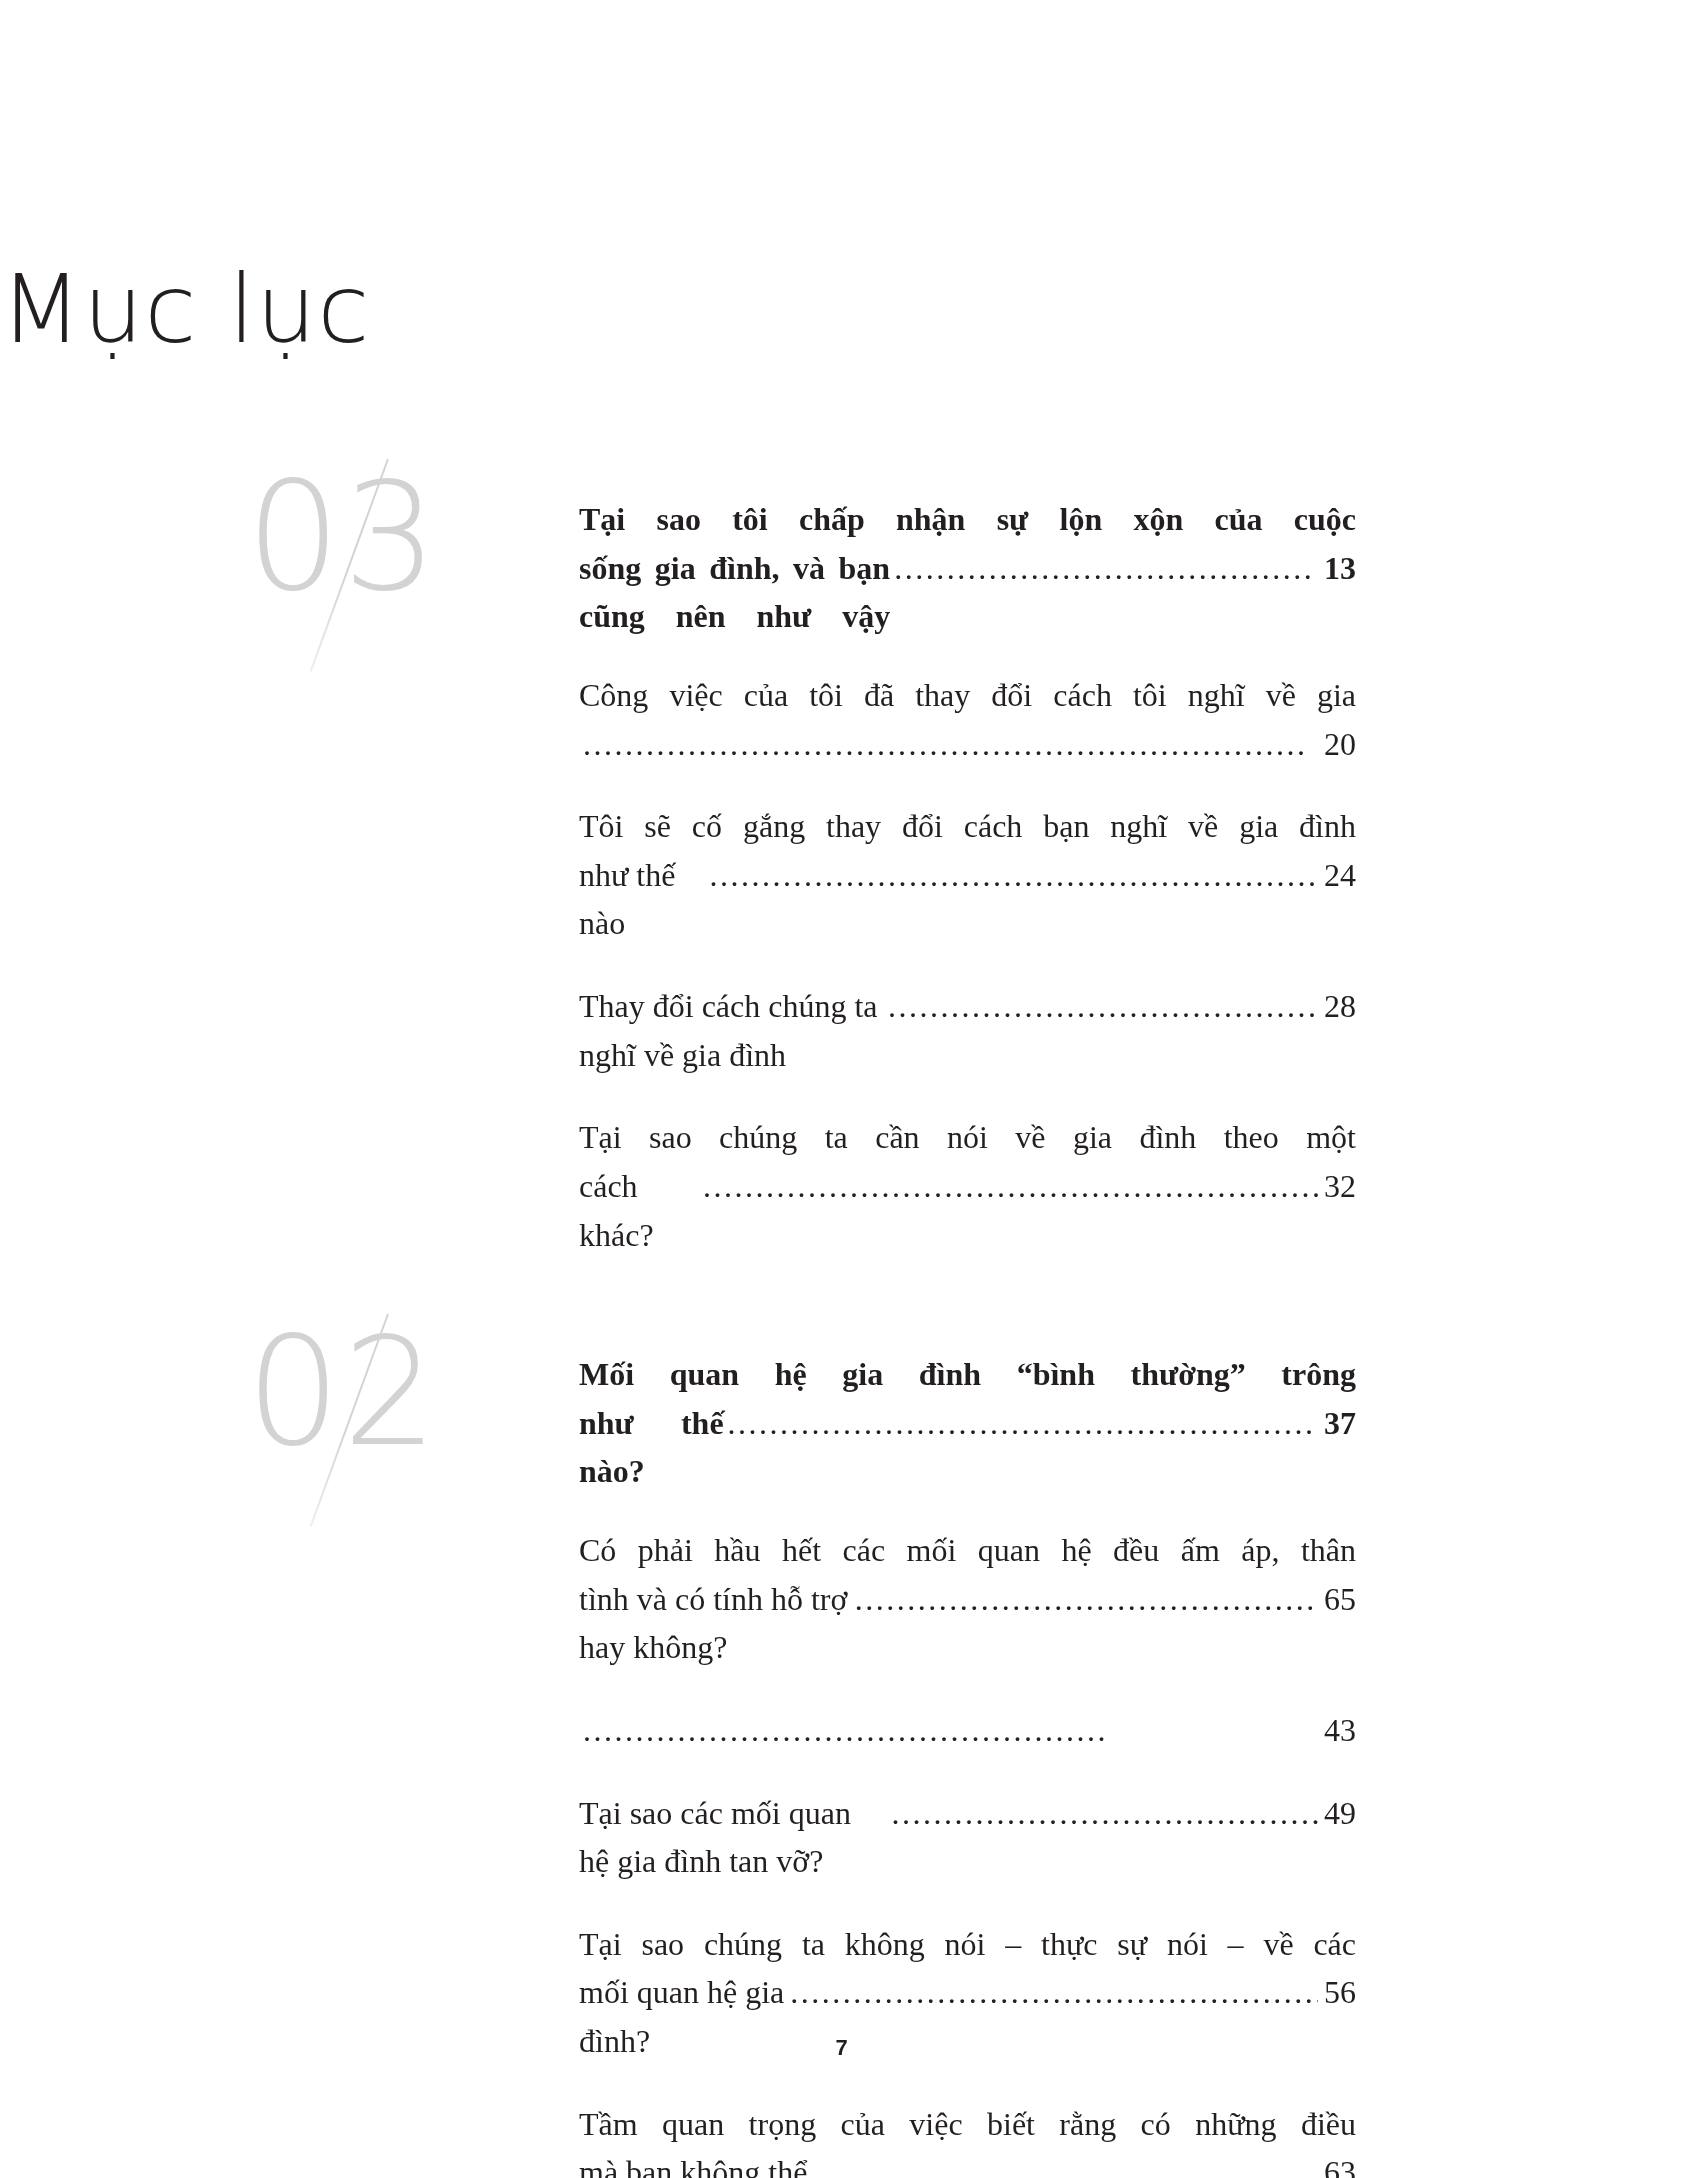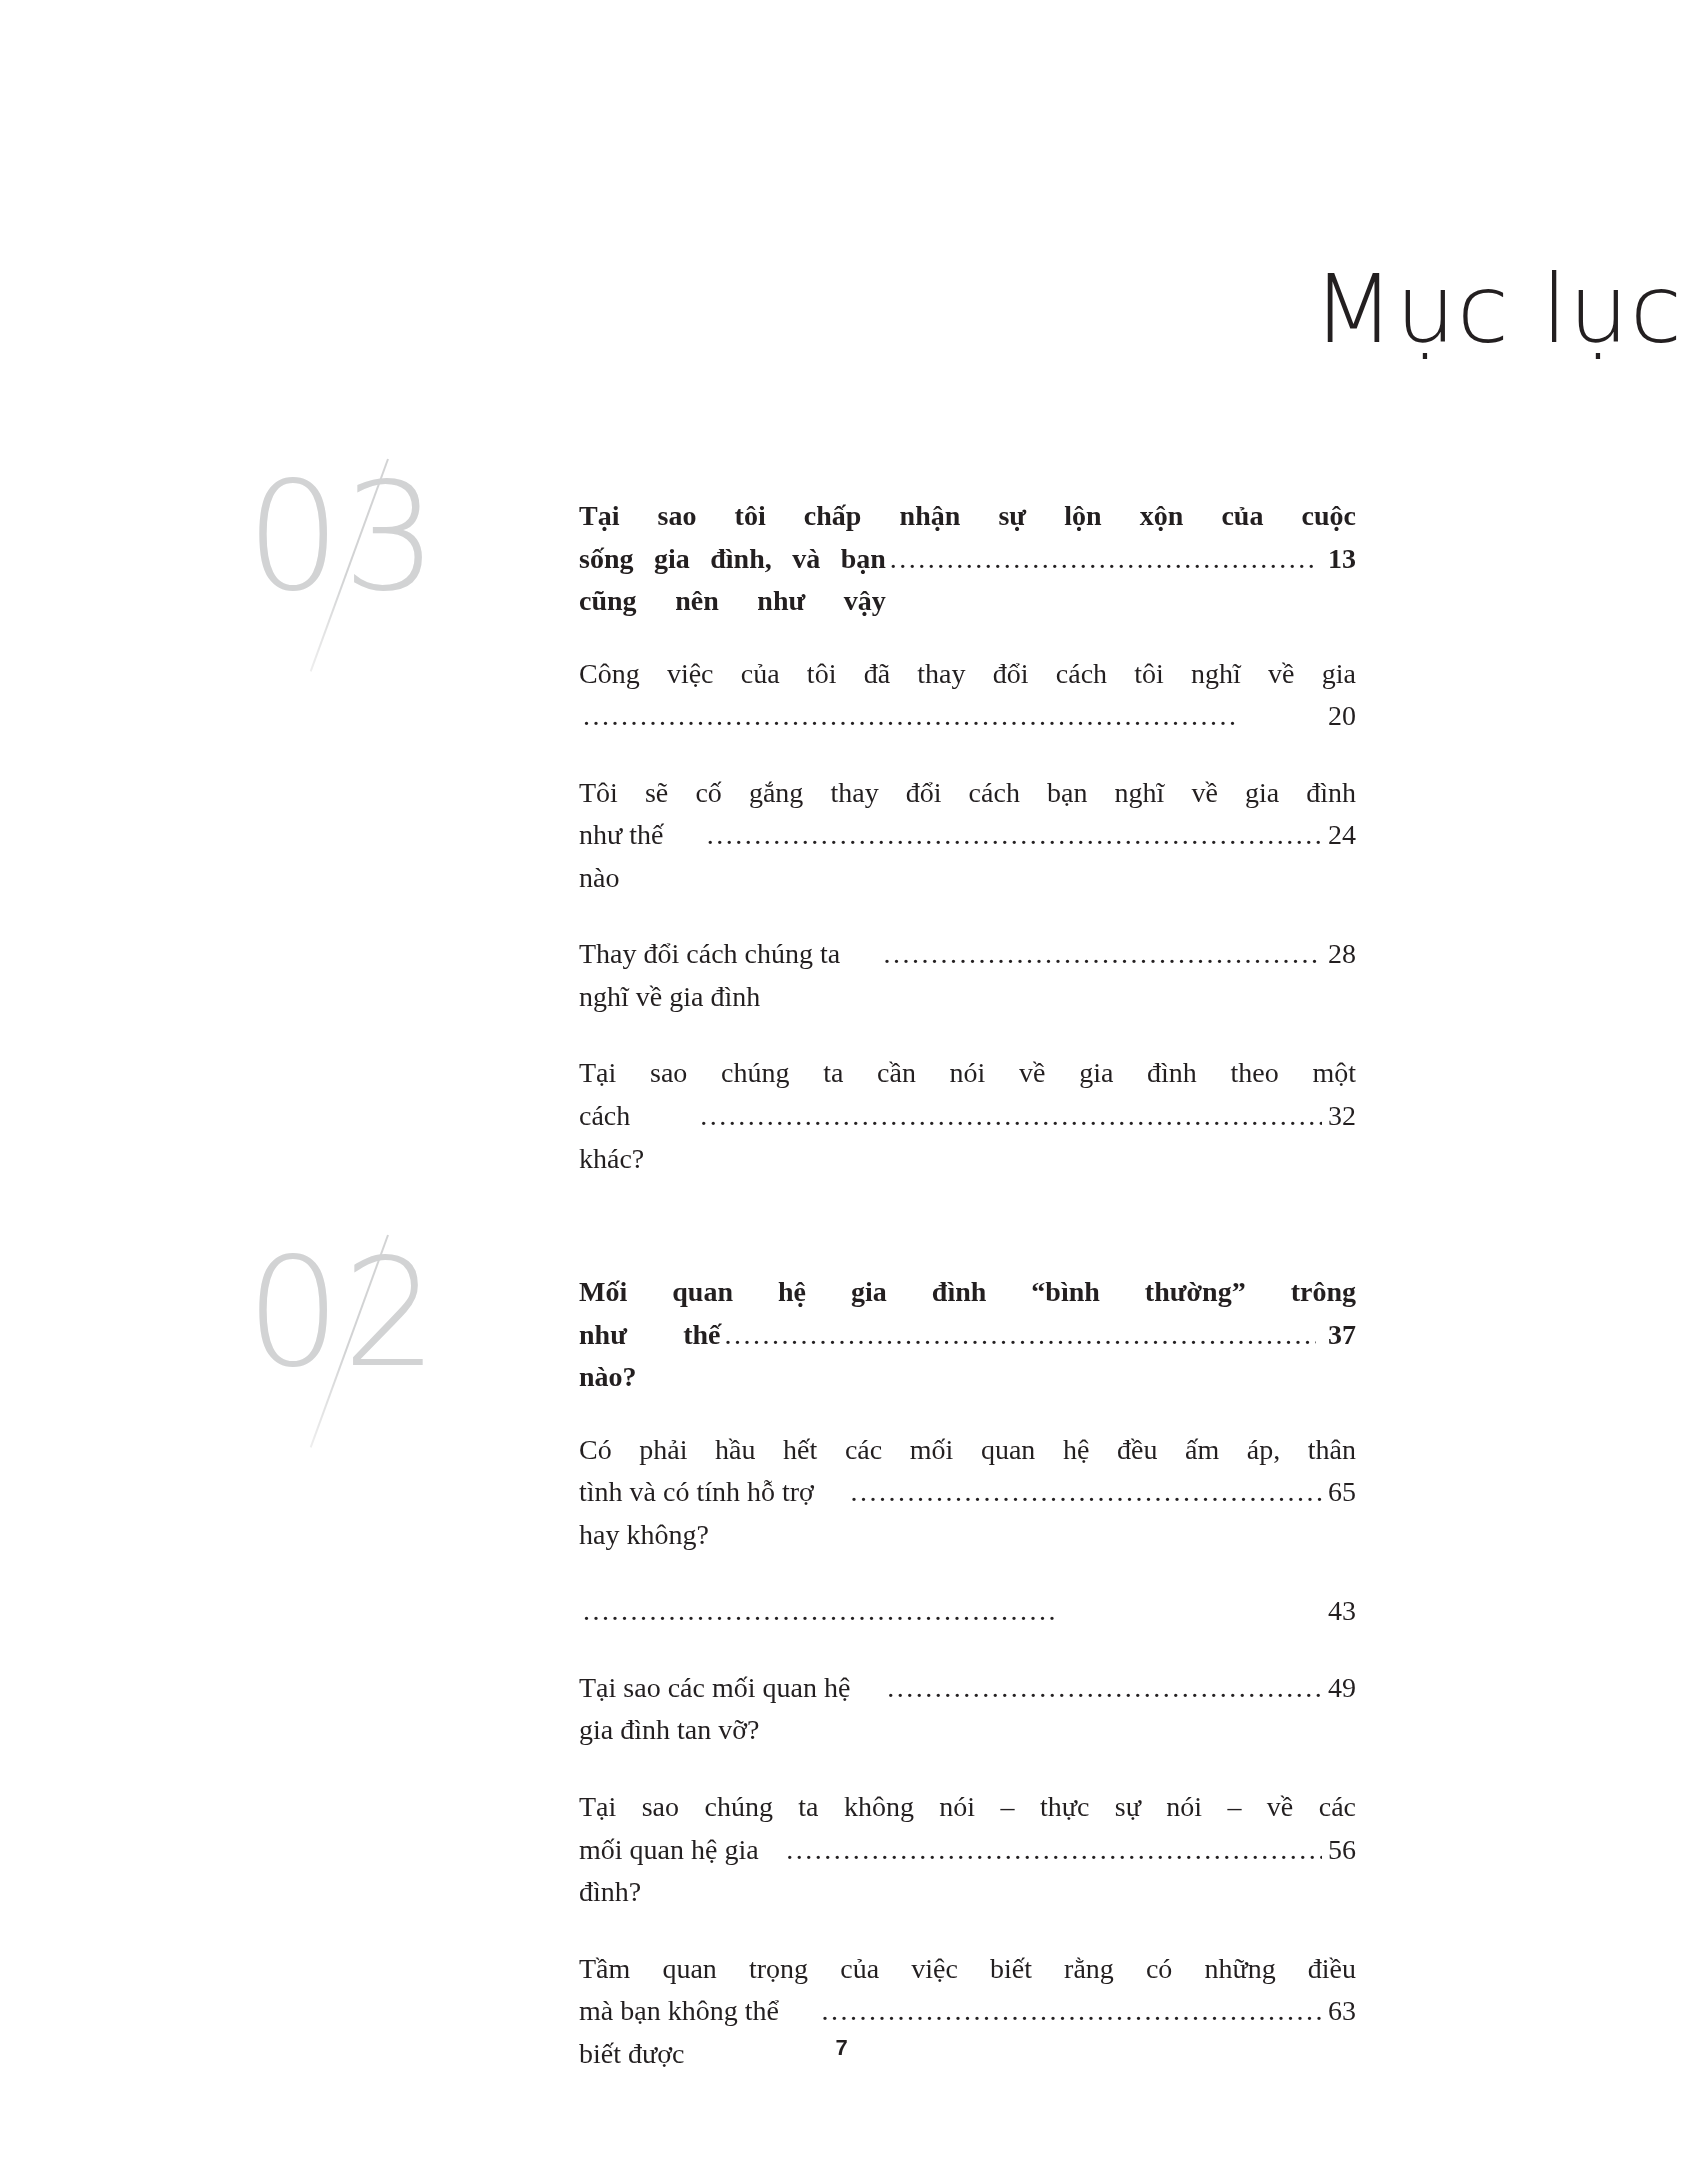--- a/index.html
+++ b/index.html
@@ -23,21 +23,21 @@
     height: 2178px;
     background: #ffffff;
   }
 
   
   .toc-title {
     position: absolute;
     top: 262px;
     left: 0;
     width: 1683px;
-    text-align: right;
+    text-align: left;
     font-family: "DejaVu Sans", sans-serif;
     font-weight: 300;
     font-size: 95px;
     letter-spacing: 1px;
     color: #231f20;
     line-height: 1;
   }
 
   
   .chapters {
@@ -85,21 +85,21 @@
     transform: rotate(20deg);
     transform-origin: top center;
   }
 
   .entries {
     margin-left: 579px;
     width: 777px;
   }
 
   .entry {
-    font-size: 28px;
+    font-size: 32px;
     line-height: 1.52;
     margin-bottom: 34px;
     color: #231f20;
   }
 
   .entry.main {
     font-weight: bold;
     text-align: justify;
     text-align-last: justify;
     margin-bottom: 30px;

